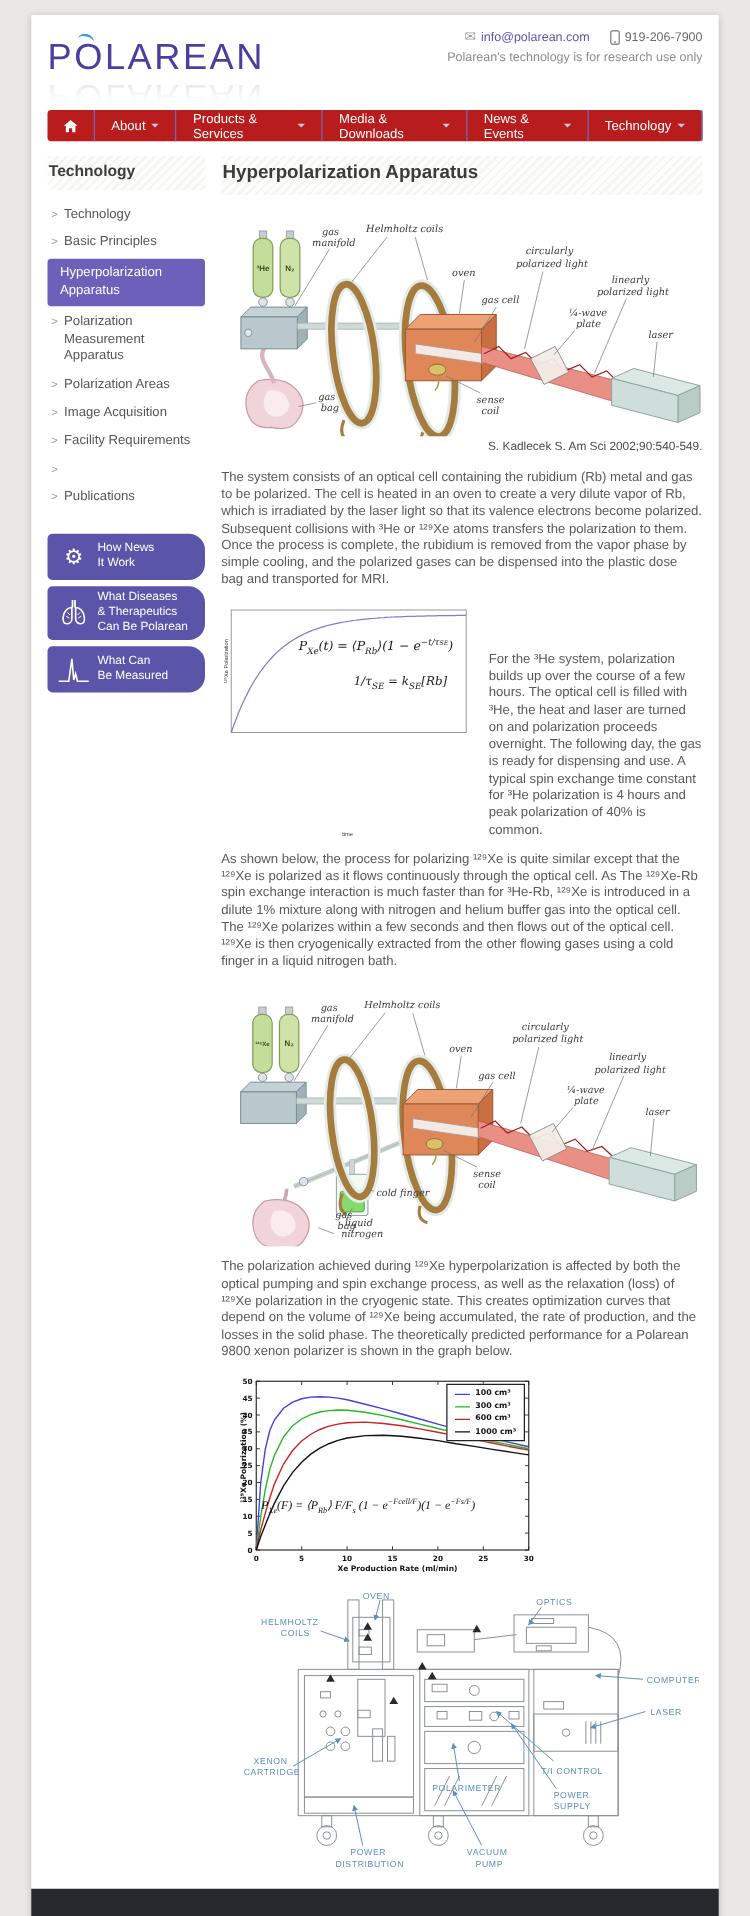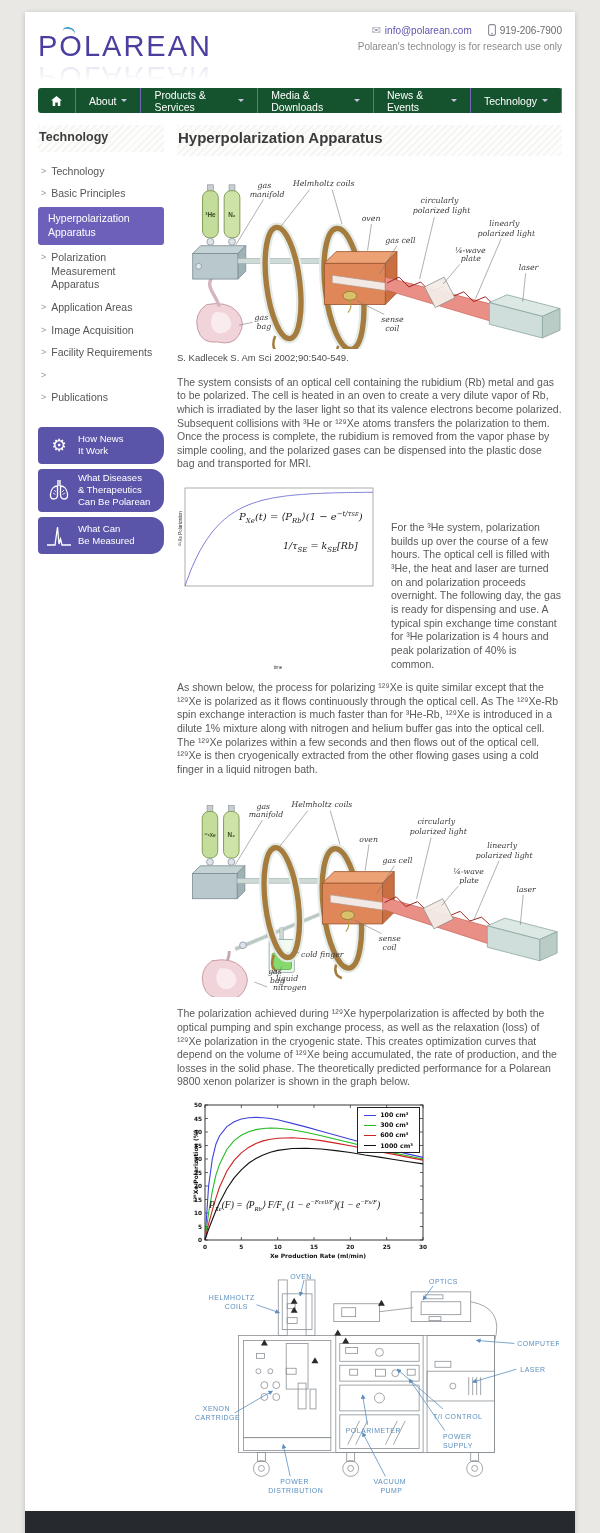--- a/index.html
+++ b/index.html
@@ -13,21 +13,21 @@
   .logo-reflect{position:absolute;left:13px;top:50px;font-size:29px;letter-spacing:2px;color:#4a3f9f;line-height:1;transform:scaleY(-1);opacity:.18;
     -webkit-mask-image:linear-gradient(to top,rgba(0,0,0,.9),transparent 65%);mask-image:linear-gradient(to top,rgba(0,0,0,.9),transparent 65%);pointer-events:none;}
   .header-right{position:absolute;right:13px;top:12px;text-align:right;font-size:10px;color:#6b6b6b;}
   .hr-row{display:flex;gap:16px;justify-content:flex-end;align-items:center;}
   .hr-row .item{display:flex;gap:4px;align-items:center;}
   .hr-row a{color:#5d55b0;text-decoration:none;}
   .env{color:#9a9aa8;font-size:11px;line-height:1;}
   .tagline{margin-top:5px;color:#8c8c8c;}
 
   
-  nav.main{margin:0 13px;background:#14532d;border-radius:3px;display:flex;align-items:stretch;height:25px;color:#fff;font-size:10.5px;}
+  nav.main{margin:0 13px;background:#b91c1c;border-radius:3px;display:flex;align-items:stretch;height:25px;color:#fff;font-size:10.5px;}
   .nav-item{display:flex;align-items:center;gap:5px;padding:0 13px;border-right:1px solid #6d67b5;cursor:pointer;}
   .nav-item:last-child{border-right:1px solid #6d67b5;}
   .caret{width:0;height:0;border-left:3px solid transparent;border-right:3px solid transparent;border-top:3.5px solid #c9c6e4;}
 
   
   .content{display:flex;gap:13px;padding:12px 13px 14px;}
   .hatch{background:repeating-linear-gradient(135deg,#f5f5f3 0 2px,#fdfdfc 2px 5px);}
   .sidebar{width:126px;flex:none;}
   .sidebar h3{font-size:12.5px;color:#3c3c3c;margin:0 0 8px;padding:5px 2px 8px 1px;font-weight:700;}
   .side-list{list-style:none;margin:0;padding:0;font-size:10.5px;color:#555;}
@@ -38,21 +38,21 @@
   .side-btn{display:flex;align-items:center;background:#5b55a9;border-radius:4px 13px 13px 4px;color:#fff;min-height:31px;cursor:pointer;padding:3px 4px 3px 2px;}
   .side-btn .ic{width:38px;flex:none;display:flex;align-items:center;justify-content:center;}
   .side-btn .lbl{font-size:9.5px;line-height:1.3;}
 
   
   .main-col{flex:1;min-width:0;font-size:10.5px;color:#595959;line-height:1.3;}
   h1.page-title{font-size:15px;color:#3b3b3b;margin:0 0 10px;padding:3px 2px 8px 1px;font-weight:700;}
   .main-col p{margin:0 0 9px;}
   .fig{margin:17px 0 0;}
   .fig svg{display:block;width:100%;height:auto;}
-  .caption{text-align:left;font-size:9.5px;color:#4a4a4a;margin:3px 0 11px;}
+  .caption{text-align:right;font-size:9.5px;color:#4a4a4a;margin:3px 0 11px;}
   .link{color:#6a5fb5;text-decoration:none;cursor:pointer;}
 
   .buildup{display:flex;gap:12px;margin:2px 0 10px;}
   .buildup-left{width:202px;flex:none;position:relative;}
   .buildup-left svg{display:block;width:202px;height:118px;}
   .bf{position:absolute;font-family:"DejaVu Serif",serif;font-style:italic;color:#1a1a1a;white-space:nowrap;}
   .bf sub,.bf sup{font-size:7px;}
   .bf1{left:62px;top:30px;font-size:10px;}
   .bf2{left:106px;top:60px;font-size:9.5px;}
   .by{position:absolute;left:-16px;top:46px;font-size:4.5px;color:#333;transform:rotate(-90deg);width:40px;text-align:center;}
@@ -144,21 +144,21 @@
           </li>
         <li class="side-item active">
             <span>Hyperpolarization Apparatus</span>
           </li>
         <li class="side-item">
             <span class="chev">&gt;</span>
             <span>Polarization Measurement Apparatus</span>
           </li>
         <li class="side-item">
             <span class="chev">&gt;</span>
-            <span>Application Areas</span>
+            <span>Polarization Areas</span>
           </li>
         <li class="side-item">
             <span class="chev">&gt;</span>
             <span>Image Acquisition</span>
           </li>
         <li class="side-item">
             <span class="chev">&gt;</span>
             <span>Facility Requirements</span>
           </li>
         <li class="side-item">

